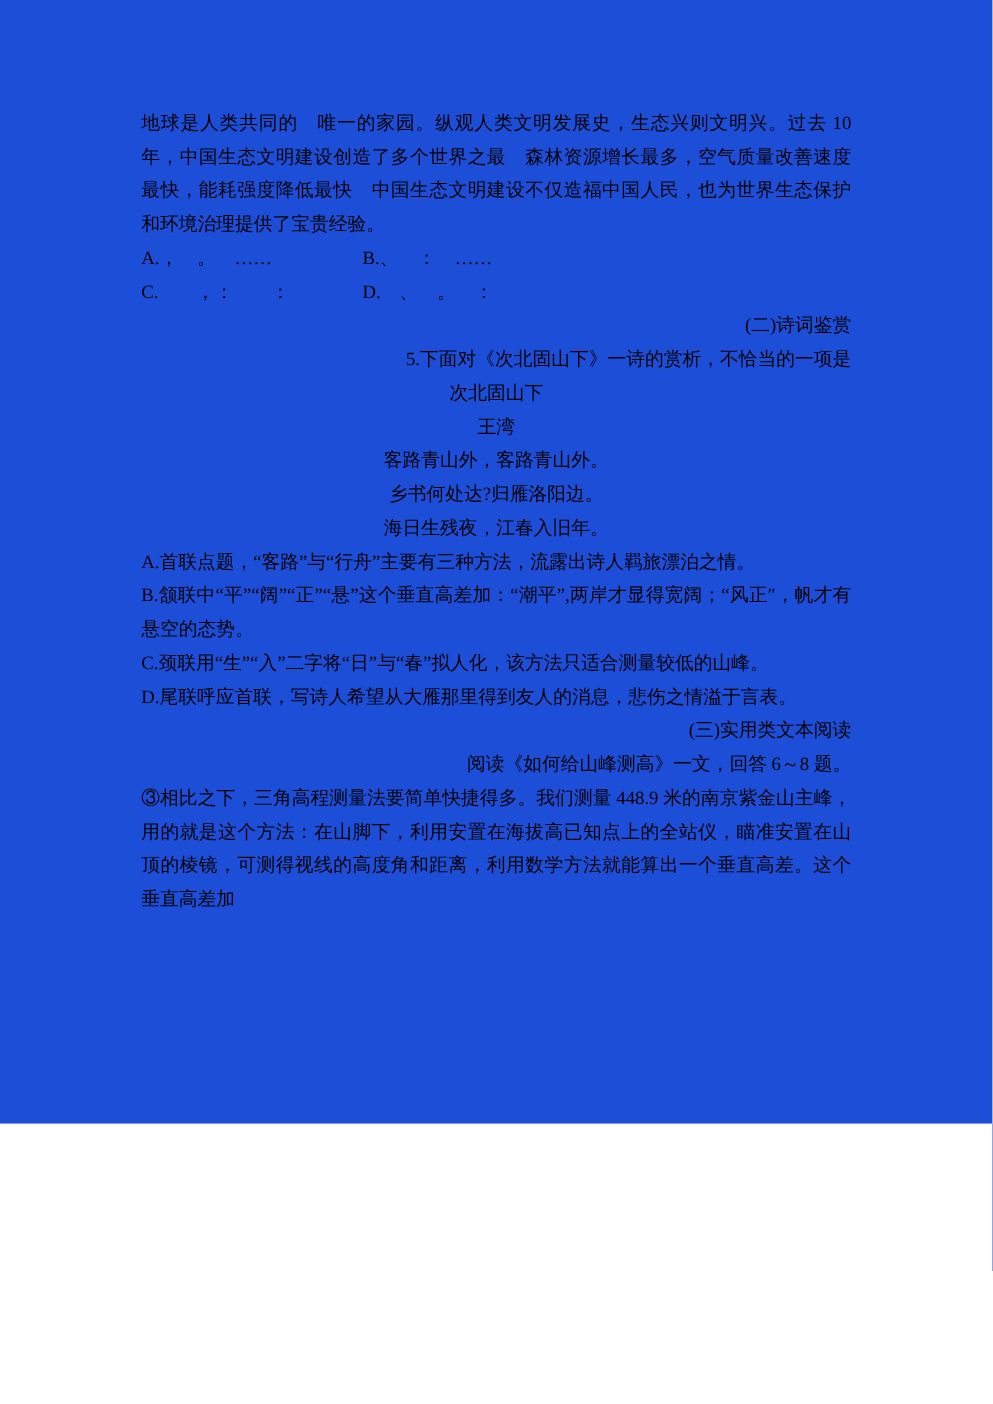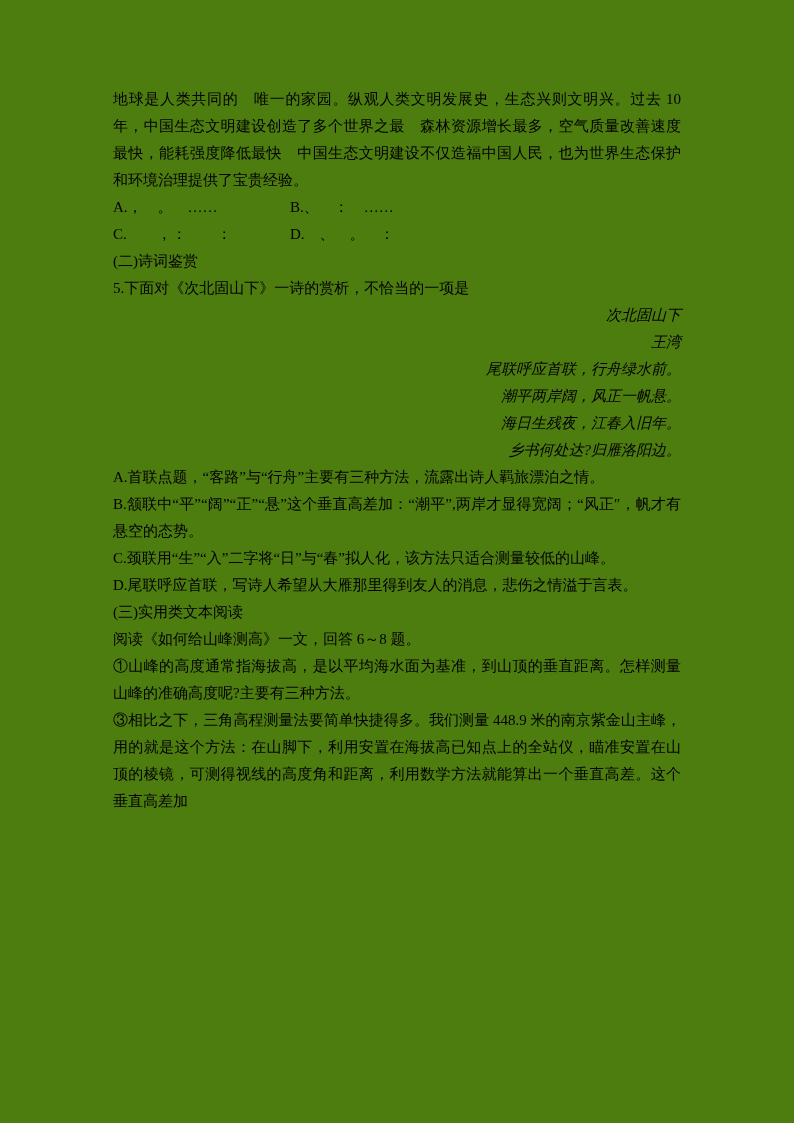--- a/index.html
+++ b/index.html
@@ -1,40 +1,40 @@
 <!DOCTYPE html>
 <html><head>
 <meta charset="utf-8">
 <title>Document</title>
 <style>
   html, body { margin: 0; padding: 0; background: #ffffff; }
   .page {
     position: relative;
     width: 794px;
-    height: 1123px;
-    background: #4d7c0f;
+    height: 899px;
+    background: #1d4ed8;
     color: #000000;
     font-family: "Liberation Serif", "DejaVu Serif", serif;
     overflow: hidden;
   }
   .content {
     position: absolute;
     left: 113px;
     top: 86px;
     width: 568px;
     font-size: 15px;
     line-height: 27px;
   }
   p { margin: 0; }
   .para {
     text-align: justify;
     text-justify: inter-ideograph;
   }
-  .line { text-align: left; }
-  .center { text-align: right; font-style: italic; }
+  .line { text-align: right; }
+  .center { text-align: center; }
   .opt-grid {
     display: grid;
     grid-template-columns: 177px 1fr;
   }
   .opt-cell { display: block; }
   u { text-decoration: underline; text-underline-offset: 4px; }
 </style>
 </head>
 <body>
 
@@ -49,34 +49,32 @@
       <span class="opt-cell">C.　　，：　　：</span>
       <span class="opt-cell">D.　、　。　：</span>
     </div>
 
     <p class="line">(二)诗词鉴赏</p>
 
     <p class="line">5.下面对《次北固山下》一诗的赏析，不恰当的一项是</p>
 
     <p class="center">次北固山下</p>
     <p class="center">王湾</p>
-    <p class="center">尾联呼应首联，行舟绿水前。</p>
-    <p class="center">潮平两岸阔，风正一帆悬。</p>
+    <p class="center">客路青山外，客路青山外。</p>
+    <p class="center">乡书何处达?归雁洛阳边。</p>
     <p class="center">海日生残夜，江春入旧年。</p>
-    <p class="center">乡书何处达?归雁洛阳边。</p>
 
     <p class="para">A.首联点题，“客路”与“行舟”主要有三种方法，流露出诗人羁旅漂泊之情。</p>
     <p class="para">B.颔联中“平”“阔”“正”“悬”这个垂直高差加：“潮平”,两岸才显得宽阔；“风正″，帆才有悬空的态势。</p>
     <p class="para">C.颈联用“生”“入”二字将“日”与“春”拟人化，该方法只适合测量较低的山峰。</p>
     <p class="para">D.尾联呼应首联，写诗人希望从大雁那里得到友人的消息，悲伤之情溢于言表。</p>
 
     <p class="line">(三)实用类文本阅读</p>
 
     <p class="line">阅读《如何给山峰测高》一文，回答 6～8 题。</p>
 
 
-    <p class="para">①山峰的高度通常指海拔高，是以平均海水面为基准，到山顶的垂直距离。怎样测量山峰的准确高度呢?主要有三种方法。</p>
 
 
     <p class="para">③相比之下，三角高程测量法要简单快捷得多。我们测量 448.9 米的南京紫金山主峰，用的就是这个方法：在山脚下，利用安置在海拔高已知点上的全站仪，瞄准安置在山顶的棱镜，可测得视线的高度角和距离，利用数学方法就能算出一个垂直高差。这个垂直高差加</p>
 
   </div>
 </div>
 
 </body></html>

